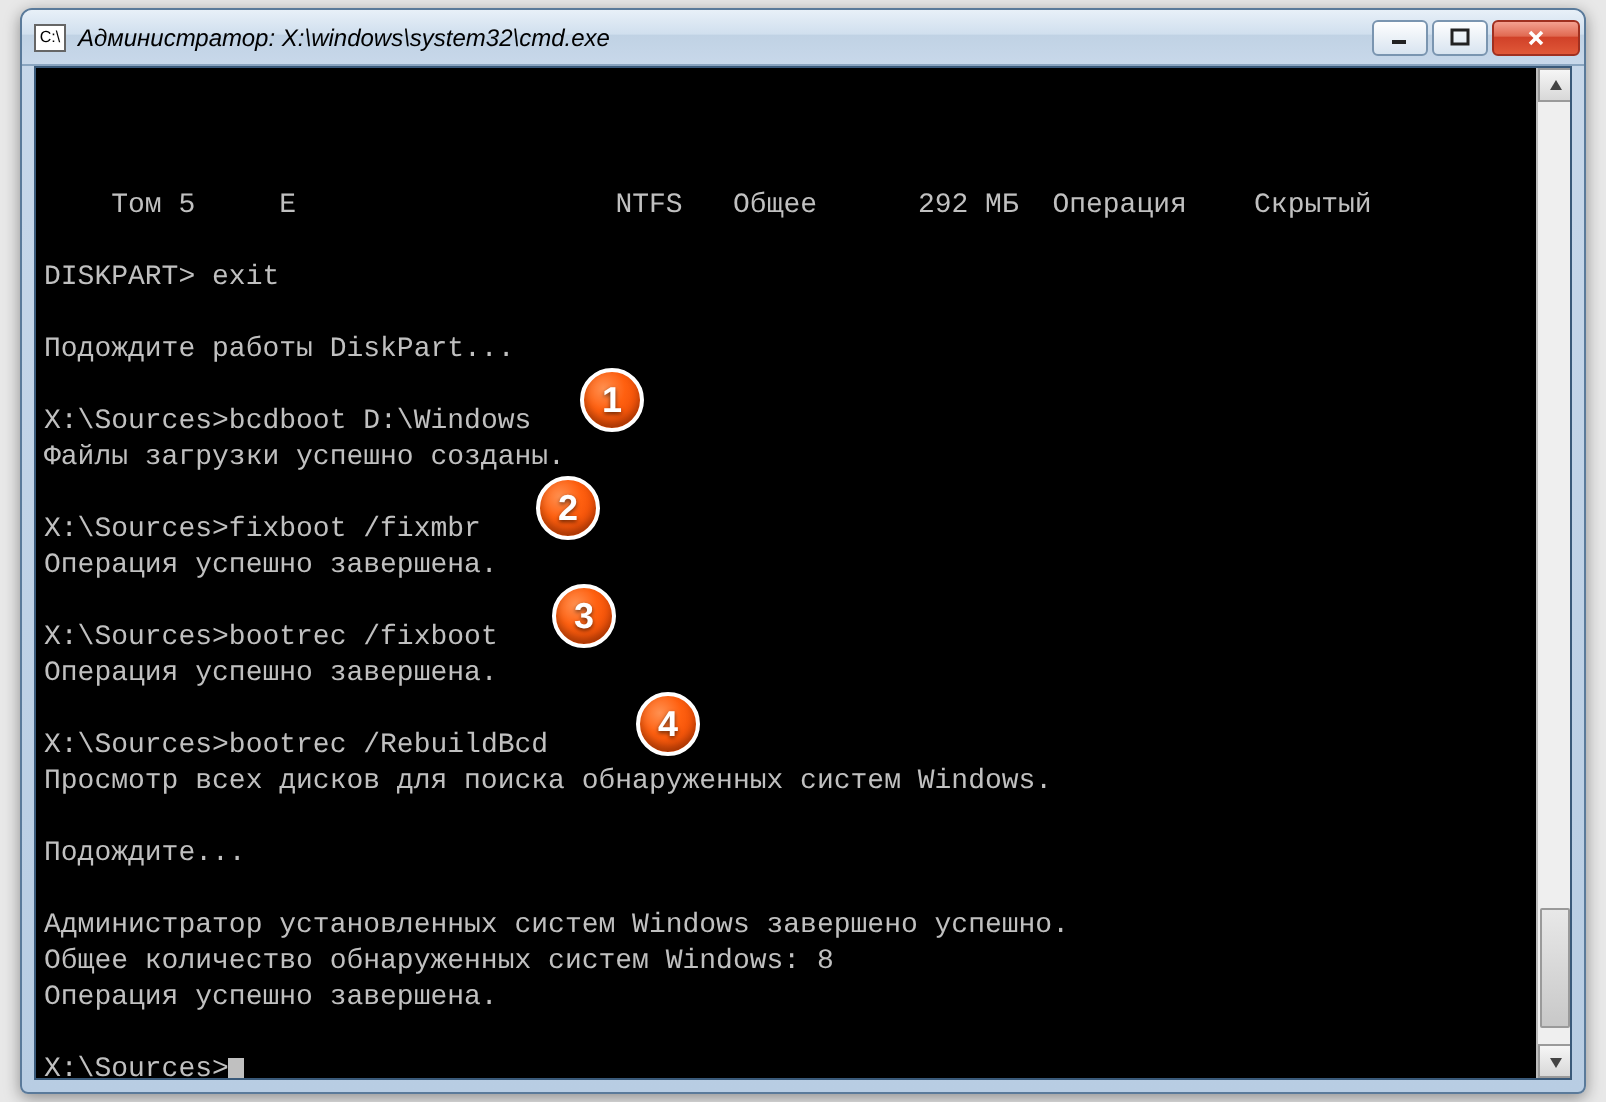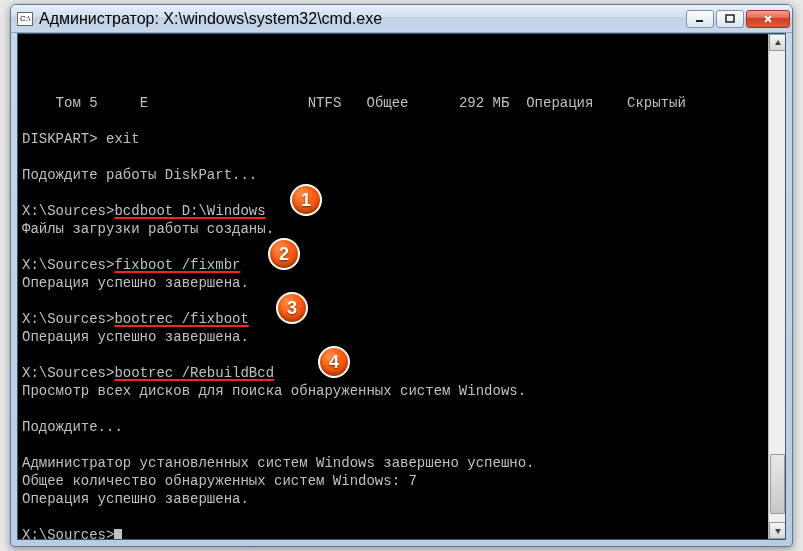--- a/index.html
+++ b/index.html
@@ -37,22 +37,23 @@
     width: 16px; height: 14px;
     background: #fff;
     border: 1px solid #666;
     font-size: 8px;
     line-height: 12px;
     text-align: center;
     color: #000;
     margin-right: 6px;
   }
   .titlebar .title {
-    font-size: 16px;
+    font-size: 12px;
     color: #000;
+    font-style: italic;
     flex: 1;
     white-space: nowrap;
   }
   .win-controls { display: flex; gap: 2px; }
   .win-btn {
     width: 28px; height: 18px;
     border-radius: 3px;
     border: 1px solid #7a95b0;
     background: linear-gradient(to bottom, #fefefe, #d8e4f0);
     display: flex; align-items: center; justify-content: center;
@@ -94,21 +95,21 @@
   .sb-btn.up { top: 0; }
   .sb-btn.down { bottom: 0; }
   .sb-thumb {
     position: absolute; left: 1px; width: 15px;
     top: 17px; height: 17px;
     background: linear-gradient(to bottom,#e8e8e8,#c8c8c8);
     border: 1px solid #9a9a9a;
     border-radius: 1px;
   }
   .term-content { position: relative; }
-  .underline { text-decoration: underline; text-decoration-color: #ff2020; text-decoration-thickness: 2px; text-underline-offset: 2px; }
+  .underline { text-decoration-color: #ff2020; text-decoration-thickness: 2px; text-underline-offset: 2px; }
   .badge {
     position: absolute;
     width: 32px; height: 32px;
     border-radius: 50%;
     background: radial-gradient(circle at 35% 30%, #ff9050 0%, #ff6010 40%, #e04000 100%);
     border: 2px solid #fff;
     box-shadow: 0 2px 4px rgba(0,0,0,0.6), inset 0 -3px 4px rgba(0,0,0,0.3);
     color: #fff;
     font: bold 18px/28px Arial, sans-serif;
     text-align: center;
@@ -145,35 +146,35 @@
 
   <div class="client">
     <div class="term-content">
 <span>    <span>Том 5</span>     <span>E</span>                   <span>NTFS</span>   <span span="">Общее</span>      <span>292 МБ</span>  <span>Операция</span>    <span>Скрытый</span></span>
 
 <span>DISKPART&gt; </span><span>exit</span>
 
 <span>Подождите работы DiskPart...</span>
 
 <span>X:\Sources&gt;</span><span class="underline">bcdboot D:\Windows</span>
-<span>Файлы загрузки работы созданы.</span>
+<span>Файлы загрузки успешно созданы.</span>
 
 <span>X:\Sources&gt;</span><span class="underline">fixboot /fixmbr</span>
 <span>Операция успешно завершена.</span>
 
 <span>X:\Sources&gt;</span><span class="underline">bootrec /fixboot</span>
 <span>Операция успешно завершена.</span>
 
 <span>X:\Sources&gt;</span><span class="underline">bootrec /RebuildBcd</span>
 <span>Просмотр всех дисков для поиска обнаруженных систем Windows.</span>
 
 <span>Подождите...</span>
 
 <span>Администратор установленных систем Windows завершено успешно.</span>
-<span>Общее количество обнаруженных систем Windows: 7</span>
+<span>Общее количество обнаруженных систем Windows: 8</span>
 <span>Операция успешно завершена.</span>
 
 <span>X:\Sources&gt;</span><span class="cursor"></span>
 
       <div class="badge" style="left:268px; top:108px;">1</div>
       <div class="badge" style="left:246px; top:162px;">2</div>
       <div class="badge" style="left:254px; top:216px;">3</div>
       <div class="badge" style="left:296px; top:270px;">4</div>
     </div>
 

